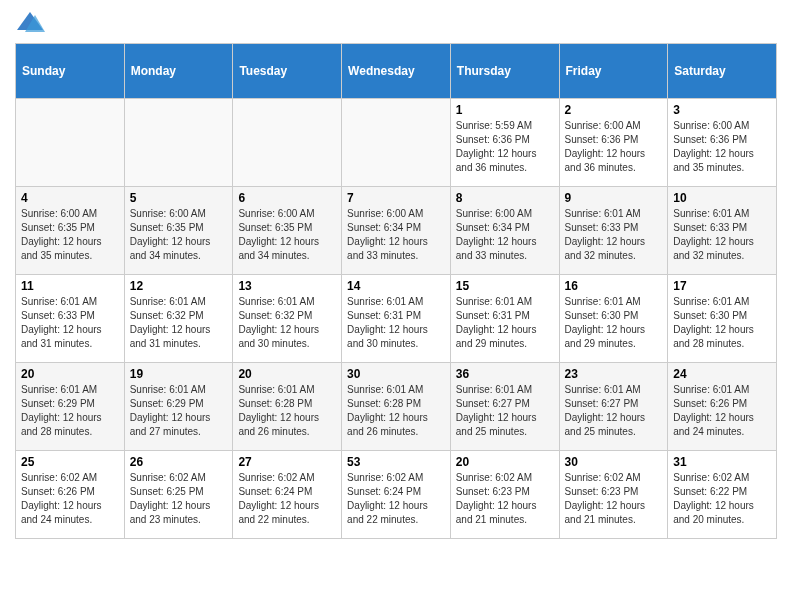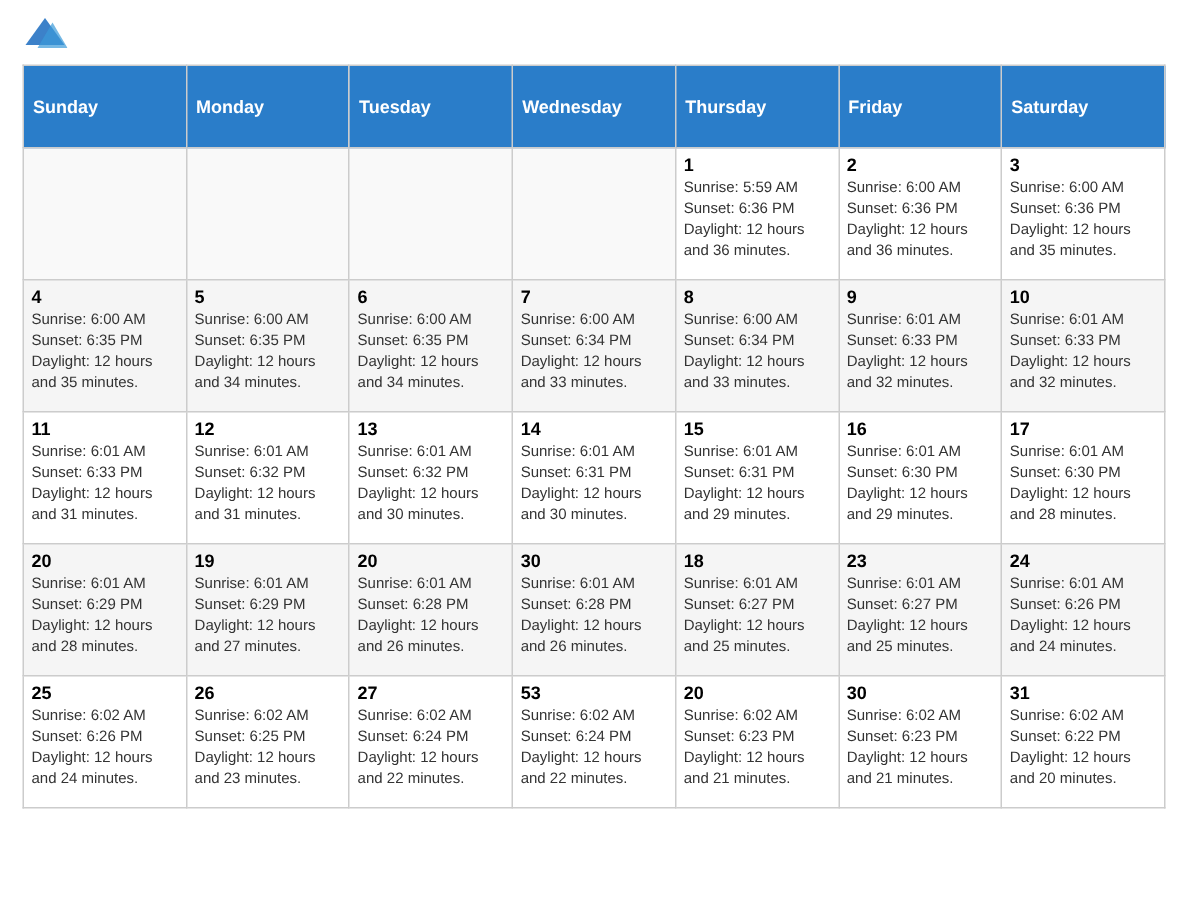--- a/index.html
+++ b/index.html
@@ -213,21 +213,21 @@
         </td>
         <td>
           <div class="day-num">20</div>
           <div class="day-info">Sunrise: 6:01 AM<br>Sunset: 6:28 PM<br>Daylight: 12 hours and 26 minutes.</div>
         </td>
         <td>
           <div class="day-num">30</div>
           <div class="day-info">Sunrise: 6:01 AM<br>Sunset: 6:28 PM<br>Daylight: 12 hours and 26 minutes.</div>
         </td>
         <td>
-          <div class="day-num">18</div>
+          <div class="day-num">36</div>
           <div class="day-info">Sunrise: 6:01 AM<br>Sunset: 6:27 PM<br>Daylight: 12 hours and 25 minutes.</div>
         </td>
         <td>
           <div class="day-num">23</div>
           <div class="day-info">Sunrise: 6:01 AM<br>Sunset: 6:27 PM<br>Daylight: 12 hours and 25 minutes.</div>
         </td>
         <td>
           <div class="day-num">24</div>
           <div class="day-info">Sunrise: 6:01 AM<br>Sunset: 6:26 PM<br>Daylight: 12 hours and 24 minutes.</div>
         </td>

